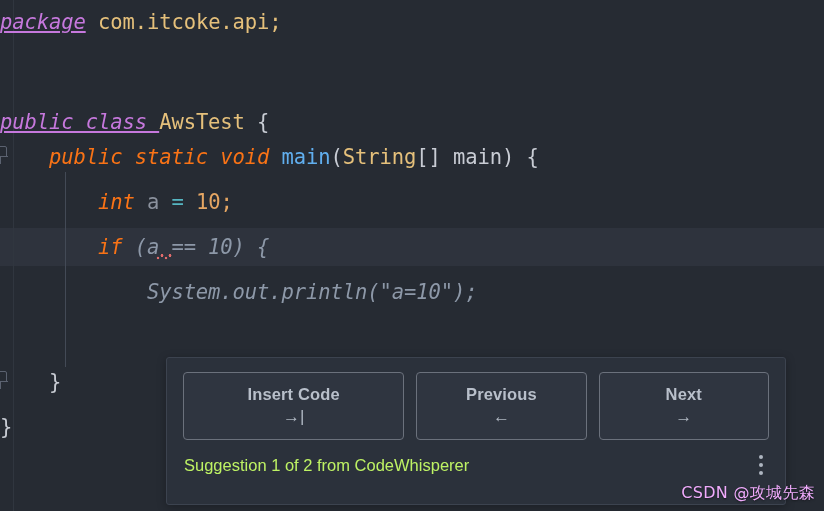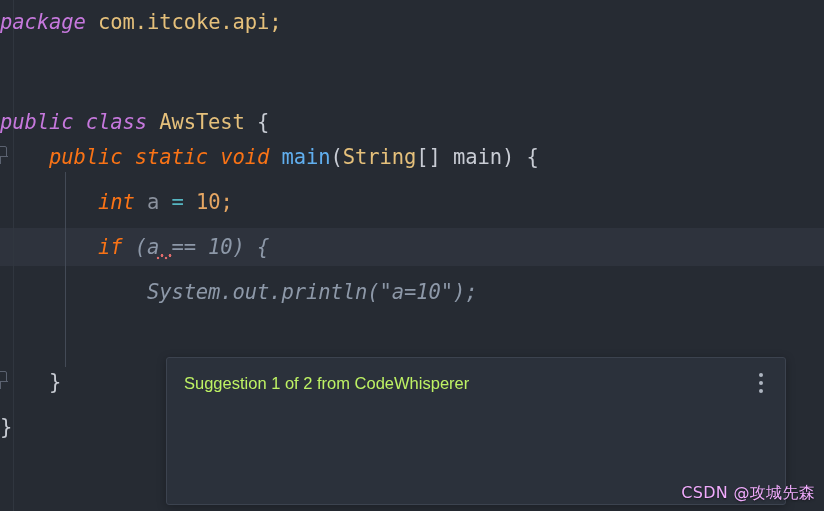--- a/index.html
+++ b/index.html
@@ -66,21 +66,21 @@
   
   .code-line {
     position: absolute;
     left: 0;
     white-space: pre;
     font-family: "DejaVu Sans Mono", monospace;
     font-size: 20.5px;
     line-height: 45px;
     letter-spacing: -0.1px;
   }
-  .kw      { color: #c678dd; font-style: italic; }
+  .kw      { color: #c678dd; font-style: italic; text-decoration: underline; }
   .kw2     { color: #f97316; font-style: italic; }
   .type    { color: #e5c07b; }
   .fn      { color: #61afef; }
   .plain   { color: #c8ccd4; }
   .var     { color: #8b929e; }
   .op      { color: #56b6c2; }
   .num     { color: #e5a663; }
   .ghost-b { color: #8d98a8; font-style: italic; }
 
   
@@ -203,20 +203,38 @@
   <div class="code-line" style="top:270px;"><span class="ghost-b">            System.out.println("a=10");</span></div>
   <div class="code-line" style="top:360px;"><span class="plain">    }</span></div>
   <div class="code-line" style="top:405px;"><span class="plain">}</span></div>
 
   <div class="squiggle" style="left:156px; top:254px; width:16px;"></div>
 
 </div>
 
 <div id="cw-popup">
 
+  <div id="cw-buttons">
+
+    <div class="cw-btn insert">
+      <span class="cw-btn-label">Insert Code</span>
+      <span class="cw-btn-key">→|</span>
+    </div>
+
+    <div class="cw-btn previous">
+      <span class="cw-btn-label">Previous</span>
+      <span class="cw-btn-key">←</span>
+    </div>
+
+    <div class="cw-btn next">
+      <span class="cw-btn-label">Next</span>
+      <span class="cw-btn-key">→</span>
+    </div>
+
+  </div>
 
   <div id="cw-status">
     <span id="cw-status-text">Suggestion 1 of 2 from CodeWhisperer</span>
     <span id="cw-more">
       <i></i>
       <i></i>
       <i></i>
     </span>
   </div>
 

